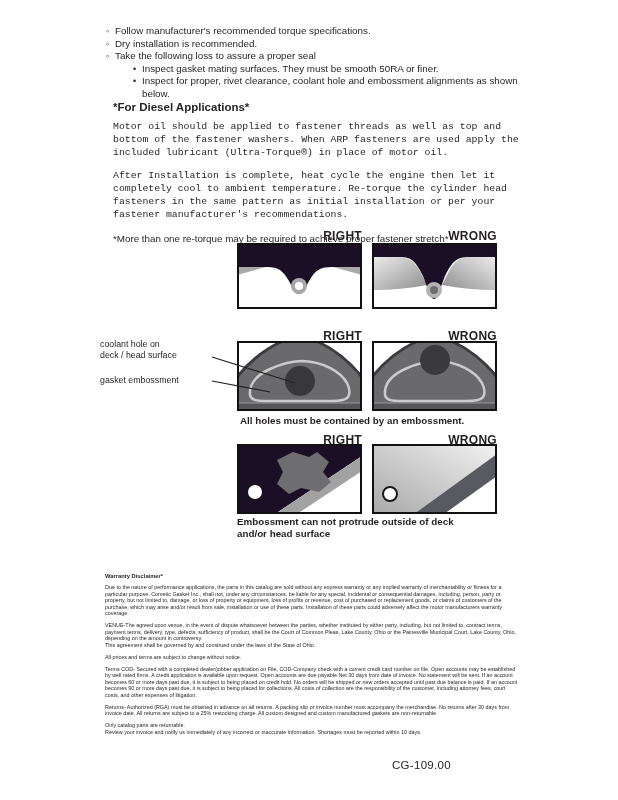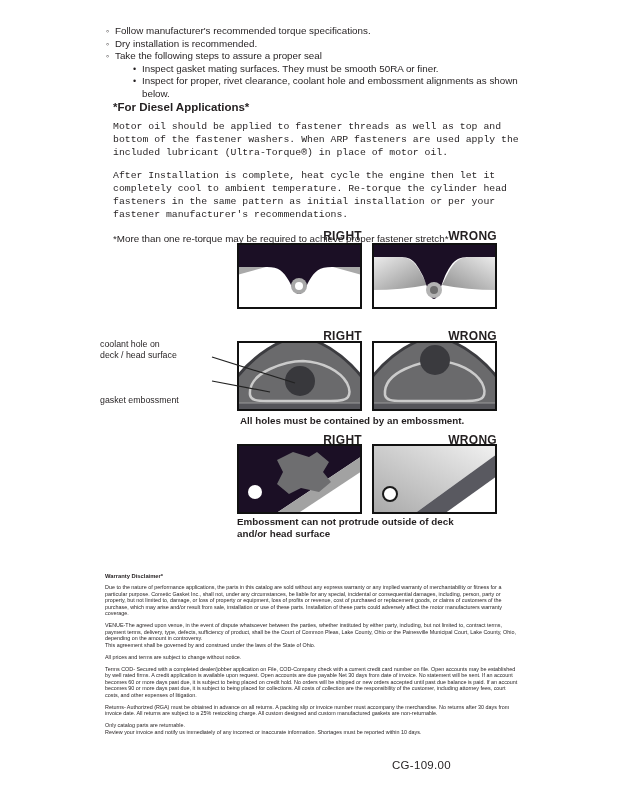--- a/index.html
+++ b/index.html
@@ -46,21 +46,21 @@
     <div class="bullet-row">
       <span class="bullet-glyph">◦</span>
       <span>Follow manufacturer's recommended torque specifications.</span>
     </div>
     <div class="bullet-row">
       <span class="bullet-glyph">◦</span>
       <span>Dry installation is recommended.</span>
     </div>
     <div class="bullet-row">
       <span class="bullet-glyph">◦</span>
-      <span>Take the following steps to assure a proper seal</span>
+      <span>Take the following loss to assure a proper seal</span>
     </div>
     <div class="bullet-row sub">
       <span class="bullet-glyph">•</span>
       <span>Inspect gasket mating surfaces.  They must be smooth 50RA or finer.</span>
     </div>
     <div class="bullet-row sub">
       <span class="bullet-glyph">•</span>
       <span>Inspect for proper, rivet clearance, coolant hole and embossment alignments as shown below.</span>
     </div>
 
@@ -136,21 +136,21 @@
       <path d="M13 54 C12 43 20 34 33 28 C46 22 58 20 66 20 C86 21 103 30 110 42 C113 48 113 53 111 56 C108 60 99 60 89 60 L30 60 C19 60 14 59 13 54 Z" fill="none" stroke="#cbcbcb" stroke-width="2.5"></path>
       <circle cx="63" cy="19" r="15" fill="#3a3a3e"></circle>
       <rect x="0" y="62" width="125" height="8" fill="#55555a"></rect>
       <line x1="0" y1="62" x2="125" y2="62" stroke="#9a9a9a" stroke-width="1"></line>
       <rect x="1" y="1" width="123" height="68" fill="none" stroke="#111111" stroke-width="2"></rect>
     </svg>
   </div>
 
   <div class="abs ann pre" style="top:339px">coolant hole on
 deck / head surface</div>
-  <div class="abs ann" style="top:395px">gasket embossment</div>
+  <div class="abs ann" style="top:375px">gasket embossment</div>
 
   <svg class="abs" id="leader-overlay" viewBox="0 0 272 90">
     <line x1="112" y1="27" x2="195" y2="53" stroke="#222222" stroke-width="1.2"></line>
     <line x1="112" y1="51" x2="170" y2="62" stroke="#222222" stroke-width="1.2"></line>
   </svg>
 
   <div class="abs caption" style="left:240px;top:415px;width:260px">All holes must be contained by an embossment.</div>
 
   <div class="abs dlabel col-left" style="top:433px">RIGHT</div>
   <div class="abs dlabel col-right" style="top:433px">WRONG</div>

